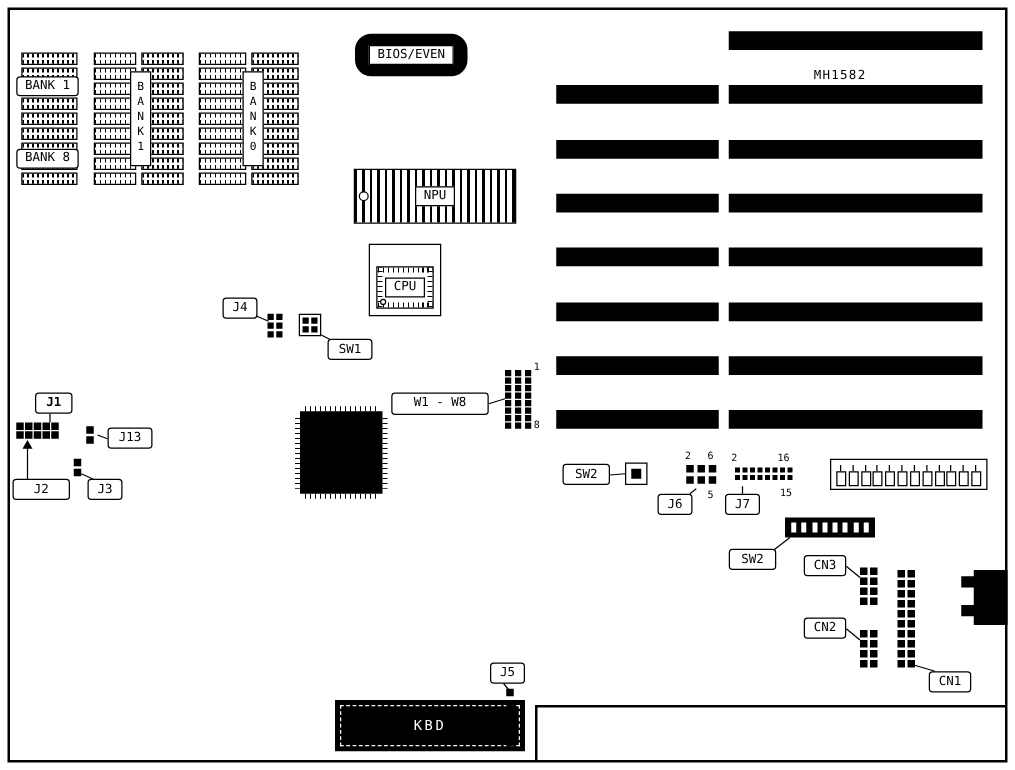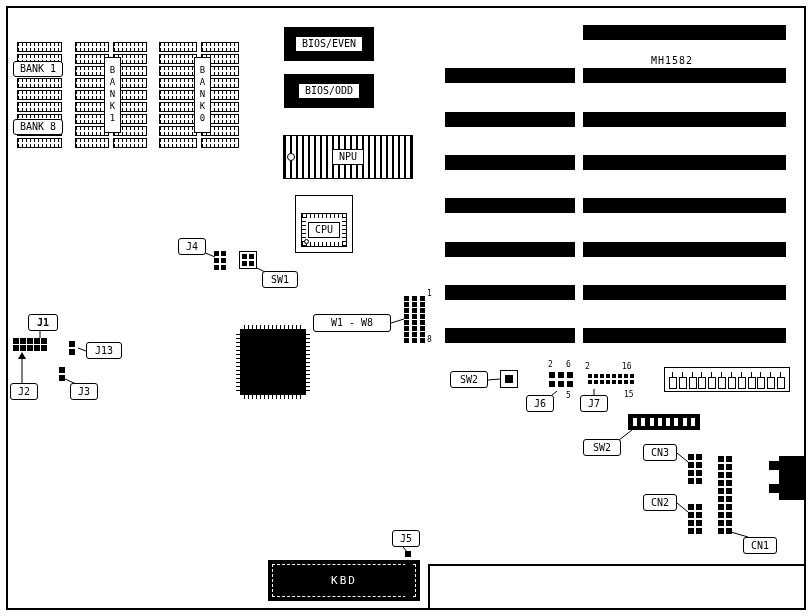--- a/index.html
+++ b/index.html
@@ -156,25 +156,22 @@
       <div class="socket"></div>
       <div class="socket"></div>
       <div class="socket"></div>
     </div>
 
   <div class="labelbox" style="left:13px;top:61px;width:50px;height:16px;">BANK 1</div>
   <div class="labelbox" style="left:13px;top:119px;width:50px;height:16px;">BANK 8</div>
   <div class="vlabel" style="left:104px;top:57px;width:17px;height:76px;">BANK1</div>
   <div class="vlabel" style="left:194px;top:57px;width:17px;height:76px;">BANK0</div>
 
-  <div class="chip" style="left:284px;top:27px;width:90px;height:34px;">
+  <div class="chip" style="left:284px;top:27px;width:90px;height:34px;border-radius:13px;">
     <div class="chip-label">BIOS/EVEN</div>
-  </div>
-  <div class="chip" style="left:284px;top:74px;width:90px;height:34px;">
-    <div class="chip-label">BIOS/ODD</div>
   </div>
 
   <div class="npu" style="left:283px;top:135px;width:130px;height:44px;">
     <span class="npu-notch"></span>
     <div class="chip-label">NPU</div>
   </div>
 
   <div class="cpu" style="left:295px;top:195px;width:58px;height:58px;">
     <div class="cpu-inner">
       <div class="chip-label">CPU</div>
@@ -381,21 +378,21 @@
 
   <div class="din" style="left:779px;top:456px;width:27px;height:44px;"></div>
   <div class="din" style="left:769px;top:461px;width:11px;height:9px;"></div>
   <div class="din" style="left:769px;top:484px;width:11px;height:9px;"></div>
 
   <div class="kbd" style="left:268px;top:560px;width:152px;height:41px;">
     <span>KBD</span>
   </div>
 
   <div class="labelbox" style="left:28px;top:314px;width:30px;height:17px;font-weight:bold;">J1</div>
-  <div class="labelbox" style="left:10px;top:383px;width:28px;height:17px;">J2</div>
+  <div class="labelbox" style="left:10px;top:383px;width:46px;height:17px;">J2</div>
   <div class="labelbox" style="left:70px;top:383px;width:28px;height:17px;">J3</div>
   <div class="labelbox" style="left:178px;top:238px;width:28px;height:17px;">J4</div>
   <div class="labelbox" style="left:86px;top:342px;width:36px;height:17px;">J13</div>
   <div class="labelbox" style="left:262px;top:271px;width:36px;height:17px;">SW1</div>
   <div class="labelbox" style="left:313px;top:314px;width:78px;height:18px;">W1 - W8</div>
   <div class="labelbox" style="left:450px;top:371px;width:38px;height:17px;">SW2</div>
   <div class="labelbox" style="left:526px;top:395px;width:28px;height:17px;">J6</div>
   <div class="labelbox" style="left:580px;top:395px;width:28px;height:17px;">J7</div>
   <div class="labelbox" style="left:583px;top:439px;width:38px;height:17px;">SW2</div>
   <div class="labelbox" style="left:643px;top:444px;width:34px;height:17px;">CN3</div>

